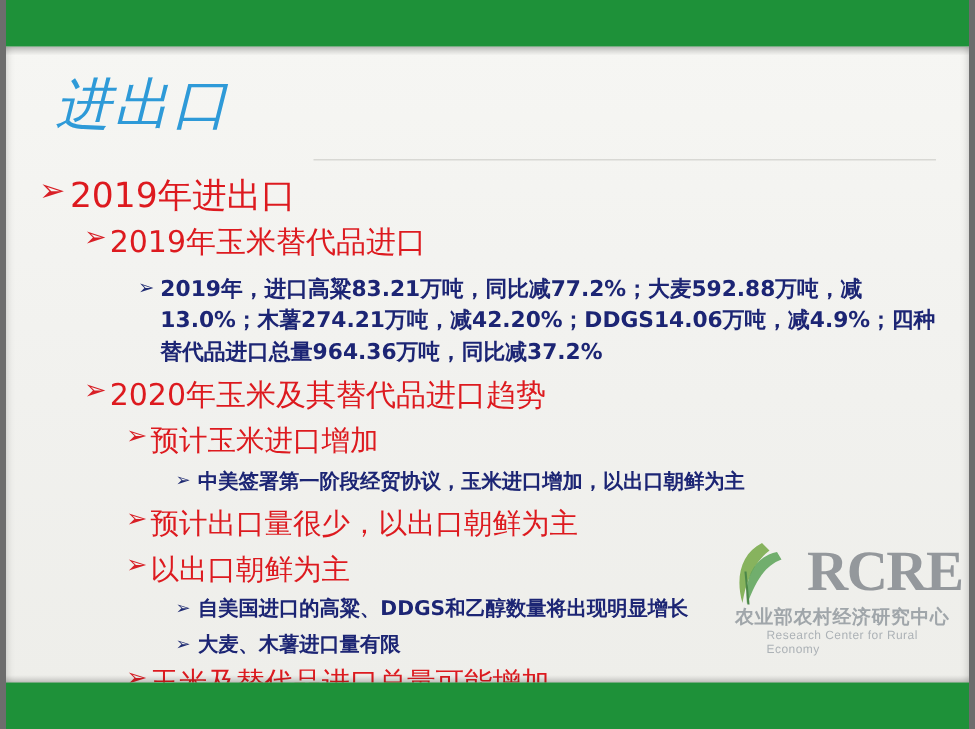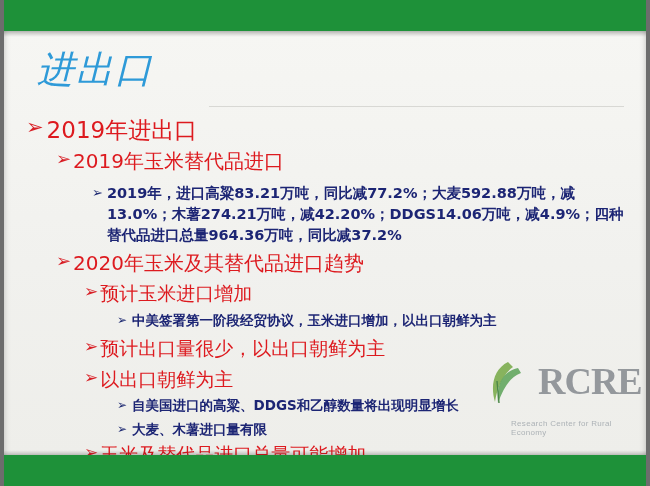--- a/index.html
+++ b/index.html
@@ -213,20 +213,21 @@
 
     <div class="watermark">
       <div class="wm-row">
         <svg class="wm-leaf" viewBox="0 0 34 44">
           <path d="M20 1 C6 8, 2 24, 7 41 C9 28, 14 14, 25 6 Z" fill="#7fae52"></path>
           <path d="M30 7 C16 10, 8 22, 10 42 C16 26, 22 16, 33 12 Z" fill="#4e9c4a" opacity="0.85"></path>
           <path d="M11 42 L9 20" stroke="#3f7f3c" stroke-width="1.4" fill="none"></path>
         </svg>
         <div class="wm-text">RCRE</div>
       </div>
+      <div class="wm-cn">农业部农村经济研究中心</div>
       <div class="wm-en">Research Center for Rural Economy</div>
     </div>
 
     <div class="content">
 
       <div class="slide-title" id="title-el">进出口</div>
 
       <div class="rule"></div>
 
       <div class="row lvl1" style="left:22px; top:84px;">

